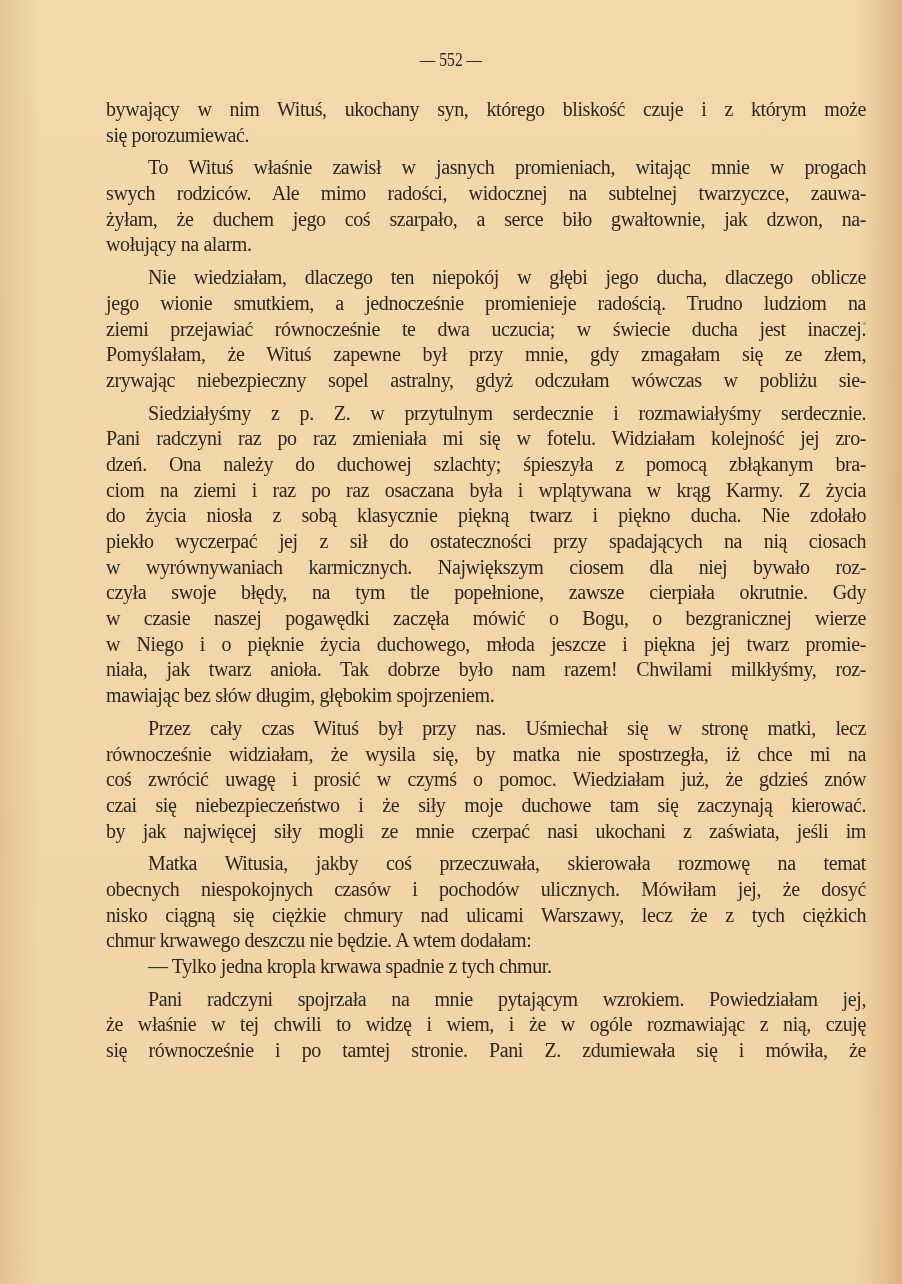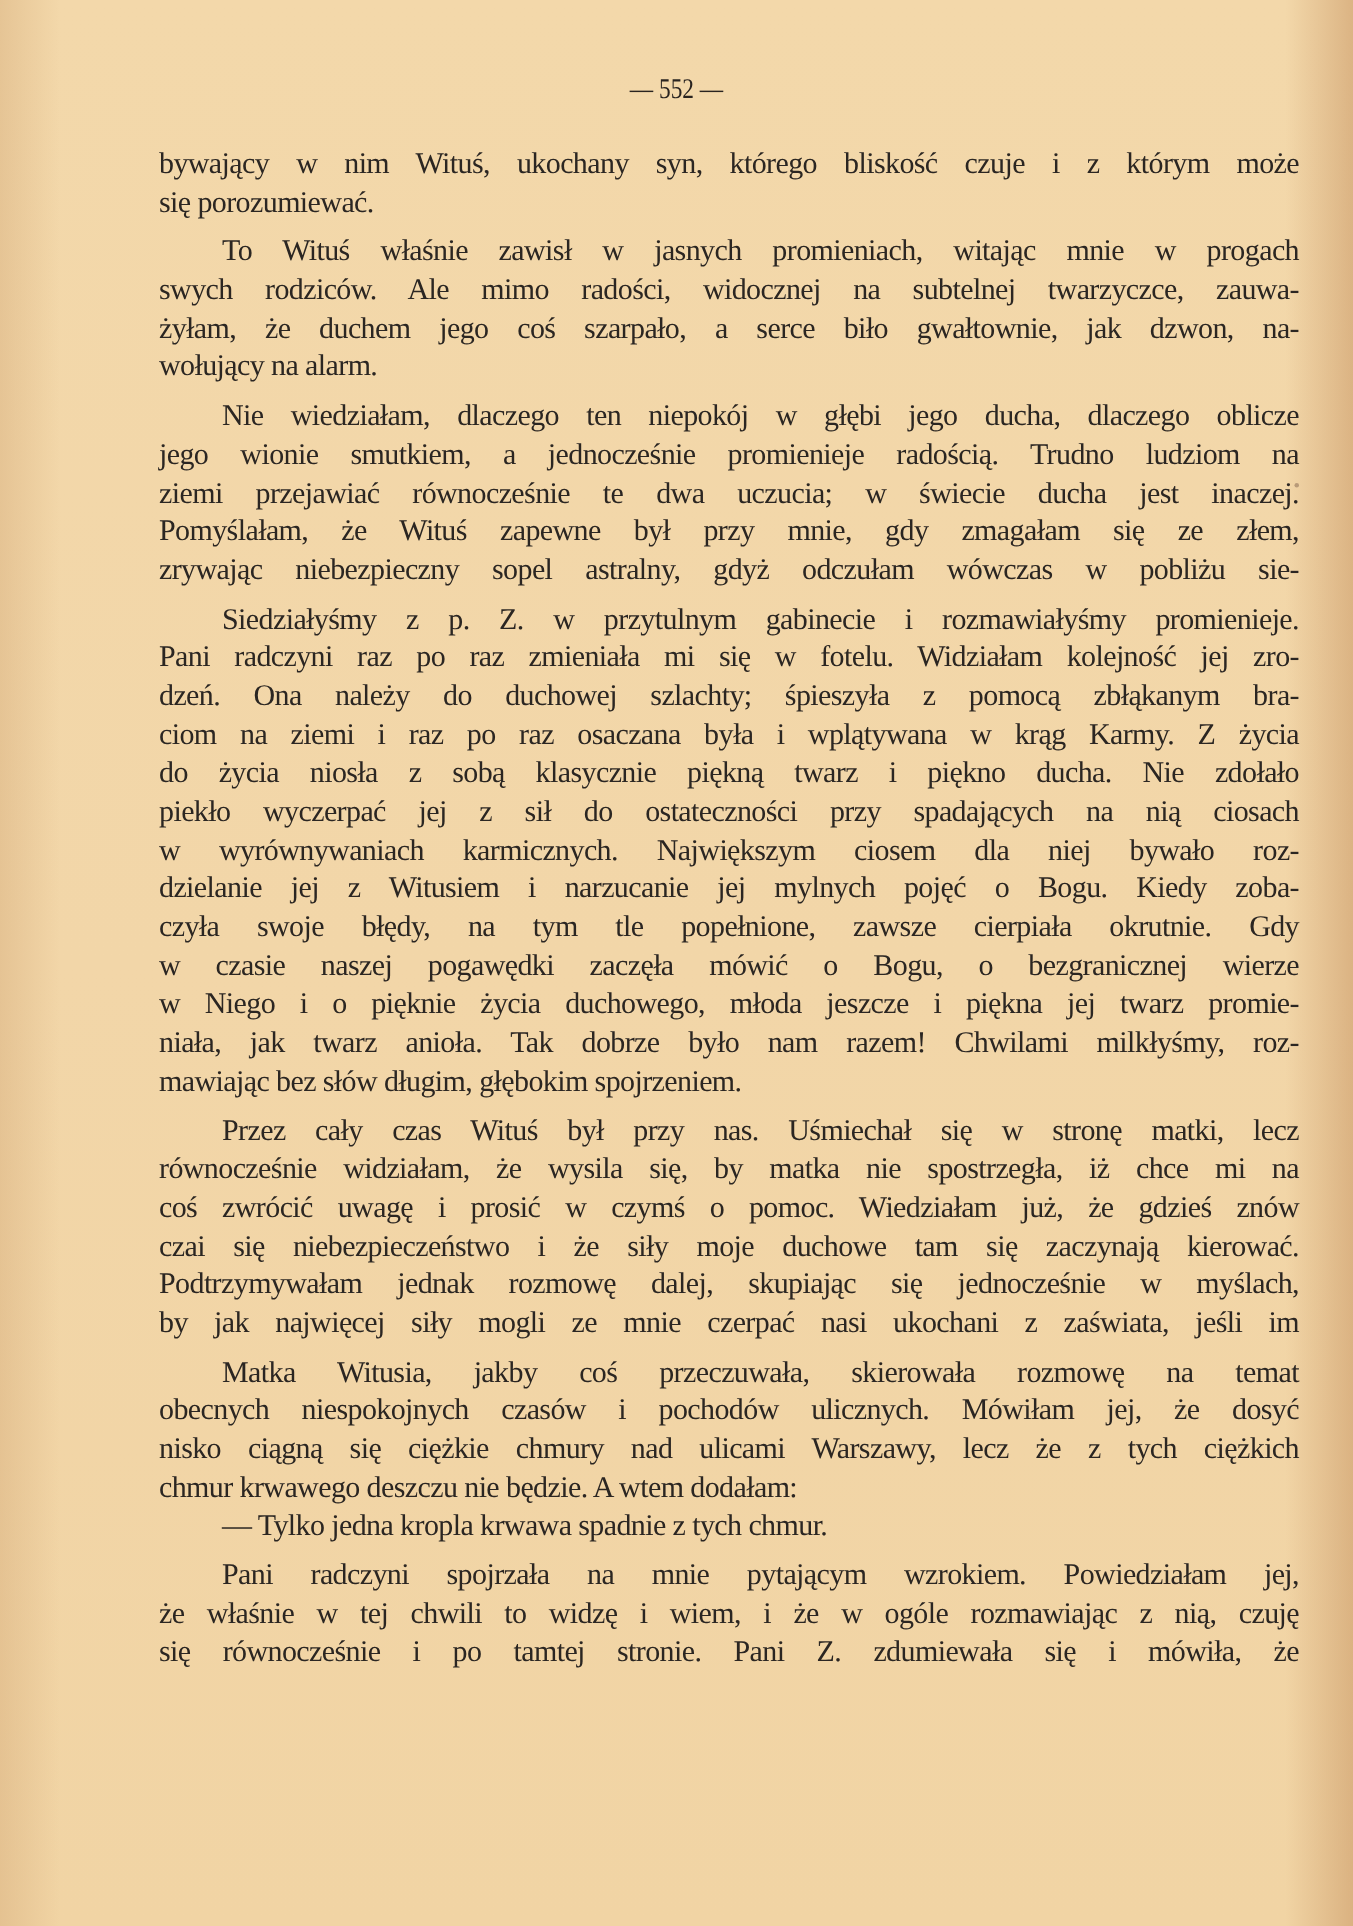--- a/index.html
+++ b/index.html
@@ -63,41 +63,39 @@
 
     <div>
       <div class="line indent gap">Nie wiedziałam, dlaczego ten niepokój w głębi jego ducha, dlaczego oblicze</div>
       <div class="line">jego wionie smutkiem, a jednocześnie promienieje radością. Trudno ludziom na</div>
       <div class="line">ziemi przejawiać równocześnie te dwa uczucia; w świecie ducha jest inaczej.</div>
       <div class="line">Pomyślałam, że Wituś zapewne był przy mnie, gdy zmagałam się ze złem,</div>
       <div class="line">zrywając niebezpieczny sopel astralny, gdyż odczułam wówczas w pobliżu sie-</div>
     </div>
 
     <div>
-      <div class="line indent gap">Siedziałyśmy z p. Z. w przytulnym gabinecie i rozmawiałyśmy promienieje.</div>
+      <div class="line indent gap">Siedziałyśmy z p. Z. w przytulnym serdecznie i rozmawiałyśmy serdecznie.</div>
       <div class="line">Pani radczyni raz po raz zmieniała mi się w fotelu. Widziałam kolejność jej zro-</div>
       <div class="line">dzeń. Ona należy do duchowej szlachty; śpieszyła z pomocą zbłąkanym bra-</div>
       <div class="line">ciom na ziemi i raz po raz osaczana była i wplątywana w krąg Karmy. Z życia</div>
       <div class="line">do życia niosła z sobą klasycznie piękną twarz i piękno ducha. Nie zdołało</div>
       <div class="line">piekło wyczerpać jej z sił do ostateczności przy spadających na nią ciosach</div>
       <div class="line">w wyrównywaniach karmicznych. Największym ciosem dla niej bywało roz-</div>
-      <div class="line">dzielanie jej z Witusiem i narzucanie jej mylnych pojęć o Bogu. Kiedy zoba-</div>
       <div class="line">czyła swoje błędy, na tym tle popełnione, zawsze cierpiała okrutnie. Gdy</div>
       <div class="line">w czasie naszej pogawędki zaczęła mówić o Bogu, o bezgranicznej wierze</div>
       <div class="line">w Niego i o pięknie życia duchowego, młoda jeszcze i piękna jej twarz promie-</div>
       <div class="line">niała, jak twarz anioła. Tak dobrze było nam razem! Chwilami milkłyśmy, roz-</div>
       <div class="line last">mawiając bez słów długim, głębokim spojrzeniem.</div>
     </div>
 
     <div>
       <div class="line indent gap">Przez cały czas Wituś był przy nas. Uśmiechał się w stronę matki, lecz</div>
       <div class="line">równocześnie widziałam, że wysila się, by matka nie spostrzegła, iż chce mi na</div>
       <div class="line">coś zwrócić uwagę i prosić w czymś o pomoc. Wiedziałam już, że gdzieś znów</div>
       <div class="line">czai się niebezpieczeństwo i że siły moje duchowe tam się zaczynają kierować.</div>
-      <div class="line">Podtrzymywałam jednak rozmowę dalej, skupiając się jednocześnie w myślach,</div>
       <div class="line">by jak najwięcej siły mogli ze mnie czerpać nasi ukochani z zaświata, jeśli im</div>
     </div>
 
     <div>
       <div class="line indent gap">Matka Witusia, jakby coś przeczuwała, skierowała rozmowę na temat</div>
       <div class="line">obecnych niespokojnych czasów i pochodów ulicznych. Mówiłam jej, że dosyć</div>
       <div class="line">nisko ciągną się ciężkie chmury nad ulicami Warszawy, lecz że z tych ciężkich</div>
       <div class="line last">chmur krwawego deszczu nie będzie. A wtem dodałam:</div>
     </div>
 

